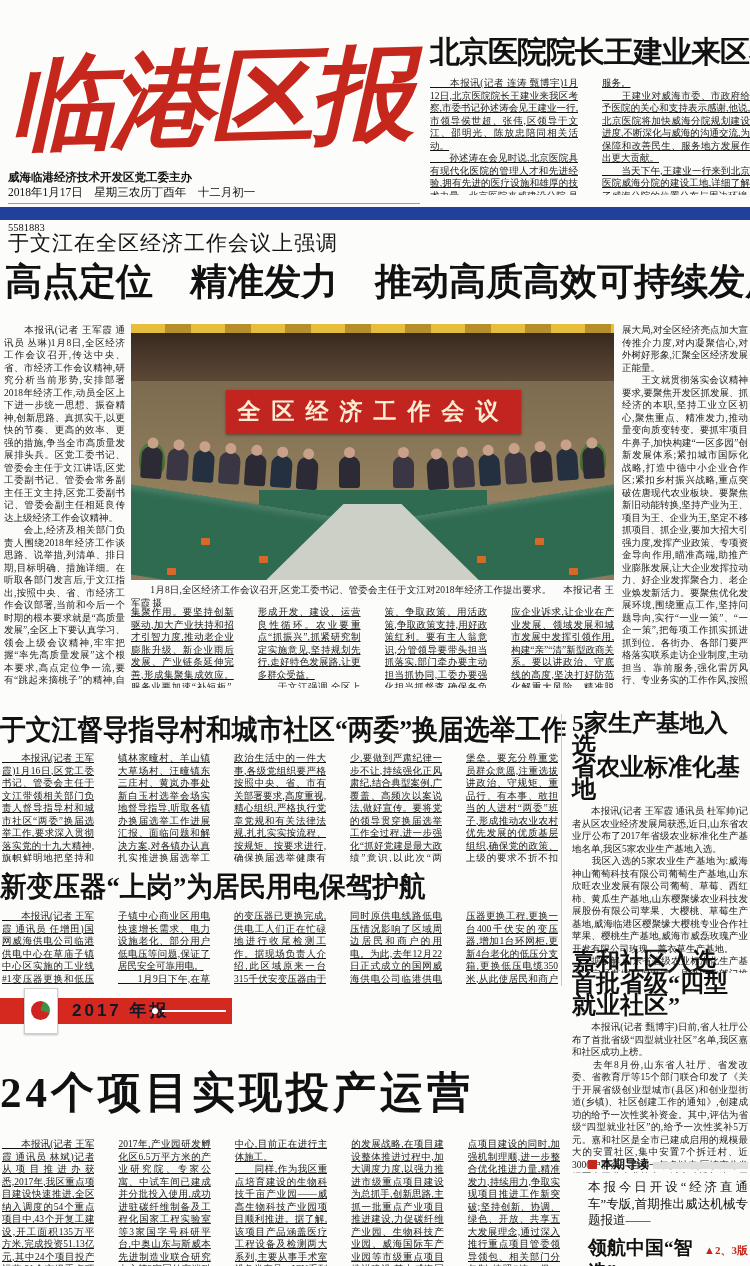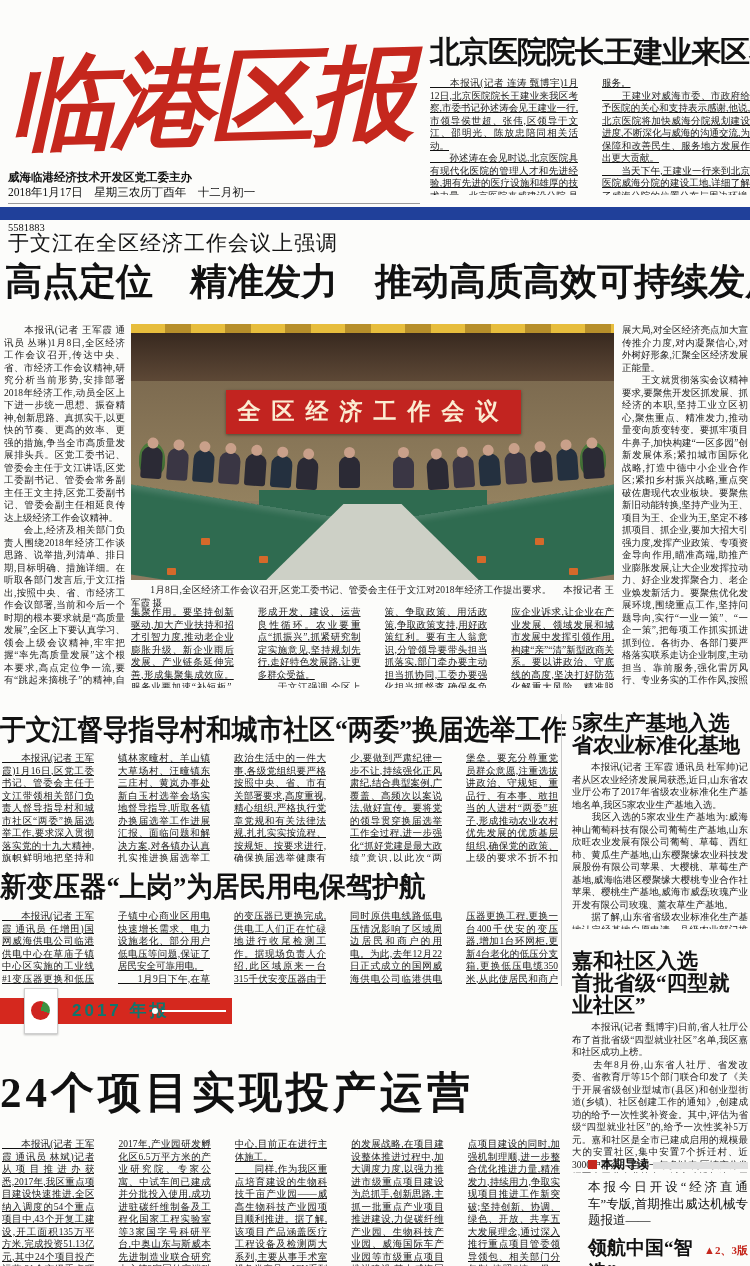--- a/index.html
+++ b/index.html
@@ -78,32 +78,32 @@
                   white-space:nowrap;transform:scaleX(.92);transform-origin:left;}
   .elect-body{left:2px;top:752px;width:556px;height:110px;}
   .trans-headline{left:0;top:870px;width:600px;font-size:28px;line-height:34px;font-weight:900;
                   white-space:nowrap;transform:scaleX(.95);transform-origin:left;}
   .trans-body{left:2px;top:910px;width:556px;height:76px;}
 
   
   .side-art{width:176px;}
   .farm{left:572px;top:712px;}
   .community{left:572px;top:950px;}
-  .side-art h3{margin:0 0 5px 0;font-size:21px;line-height:22px;font-weight:900;white-space:pre-line;}
+  .side-art h3{margin:0 0 5px 0;font-size:24px;line-height:22px;font-weight:900;white-space:pre-line;}
   .farm .bodytext{height:168px;}
   .community .bodytext{height:152px;}
 
   
   .banner{left:0;top:988px;width:240px;height:46px;}
   .banner-bar{position:absolute;left:0;top:10px;width:232px;height:26px;background:#d5281e;}
   .banner-card{position:absolute;left:24px;top:0;width:32px;height:44px;background:#fff;
                border:1px solid #cfcfcf;box-shadow:0 1px 2px rgba(0,0,0,.25);}
   .banner-pie{position:absolute;left:6px;top:12px;width:19px;height:19px;border-radius:50%;
               background:conic-gradient(#cf2420 0 18deg,#3f9142 18deg 108deg,#cf2420 108deg 360deg);}
-  .banner-label{position:absolute;left:72px;top:10px;height:14px;line-height:26px;color:#0f766e;
+  .banner-label{position:absolute;left:72px;top:10px;height:14px;line-height:26px;color:#0f172a;
                 font-size:17px;font-weight:bold;letter-spacing:3px;}
   .banner-dot{position:absolute;left:152px;top:20px;width:6px;height:6px;border-radius:50%;background:#fff;}
   .banner-line{position:absolute;left:162px;top:22px;width:64px;height:2px;background:#fff;}
 
   
   .proj-subhead{left:3px;top:1032px;font-size:24px;letter-spacing:1px;color:#222;font-weight:400;}
   .proj-headline{left:0;top:1064px;width:540px;font-size:43px;line-height:58px;font-weight:900;
                  letter-spacing:4px;white-space:nowrap;}
   .proj-body{left:2px;top:1138px;width:558px;height:128px;}
 

